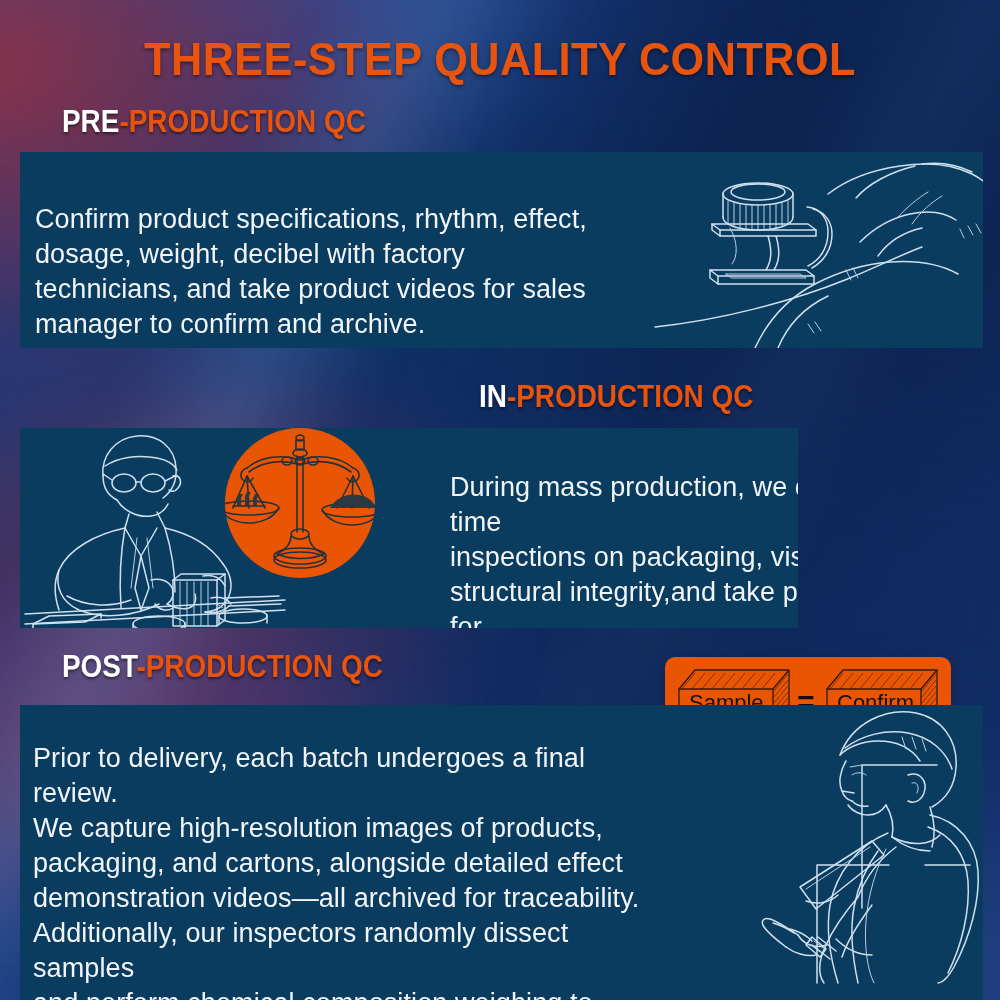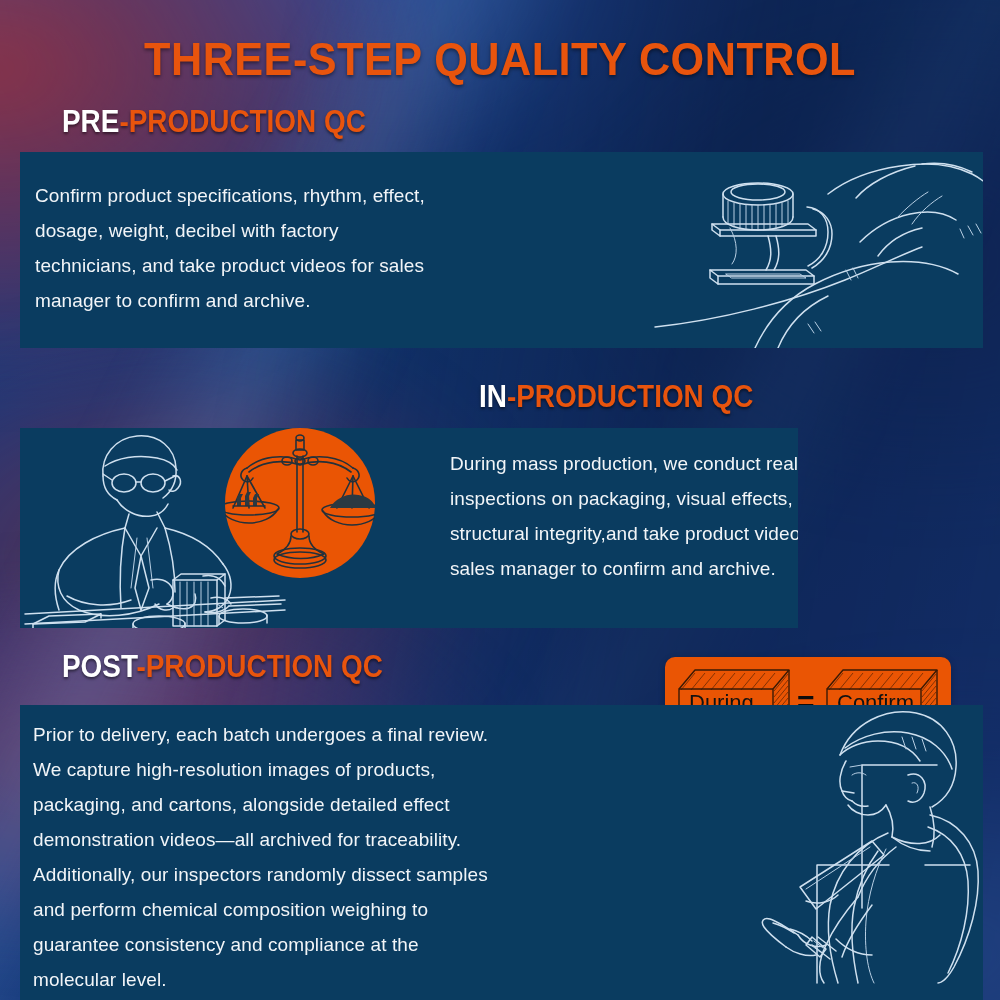--- a/index.html
+++ b/index.html
@@ -82,24 +82,25 @@
 
   .panel{
     position:absolute;
     background:#0a3c60;
     overflow:hidden;
   }
 
   .body-text{
     position:absolute;
     color:#f2f5f8;
-    font-size:19px;
+    font-size:27px;
     line-height:35px;
     letter-spacing:.1px;
     white-space:pre-line;
+    margin-top:24px;
   }
 
   
   .art{position:absolute;}
   .art svg{display:block;overflow:visible;}
   .art .ln{fill:none;stroke:#cfe0ef;stroke-width:1.5;stroke-linecap:round;stroke-linejoin:round;}
   .art .ln-thin{fill:none;stroke:#b8cfe4;stroke-width:1;stroke-linecap:round;stroke-linejoin:round;}
 
   
   .scale-circle{position:absolute;border-radius:50%;background:#ea5504;}
@@ -358,21 +359,21 @@
       </g>
 
       <g>
         <path class="bl" d="M162 32 L256 32 L256 78 L162 78 Z"></path>
         <path class="bl" d="M162 32 L178 13 L272 13 L256 32"></path>
         <path class="bl" d="M272 13 L272 59 L256 78"></path>
         <path class="hatch" d="M257 34 L271 17 M257 40 L271 23 M257 46 L271 29 M257 52 L271 35 M257 58 L271 41 M257 64 L271 47 M257 70 L271 53 M257 76 L271 59"></path>
         <path class="hatch" d="M164 33 L178 16 M174 33 L188 16 M184 33 L198 16 M194 33 L208 16 M204 33 L218 16 M214 33 L228 16 M224 33 L238 16 M234 33 L248 16 M244 33 L258 16"></path>
       </g>
     </svg>
-    <div class="sp-label" style="left:24px;top:33px;">During</div>
+    <div class="sp-label" style="left:24px;top:33px;">Sample</div>
     <div class="sp-eq" style="left:132px;top:28px;">=</div>
     <div class="sp-label" style="left:172px;top:33px;">Confirm</div>
   </div>
 
   <div class="panel" style="left:20px;top:705px;width:963px;height:322px;">
 
     <div class="art" style="left:620px;top:0px;">
       <svg width="366" height="278" viewBox="0 0 366 278">
 
         <path class="ln" d="M222 203 L222 60 L297 60"></path>

